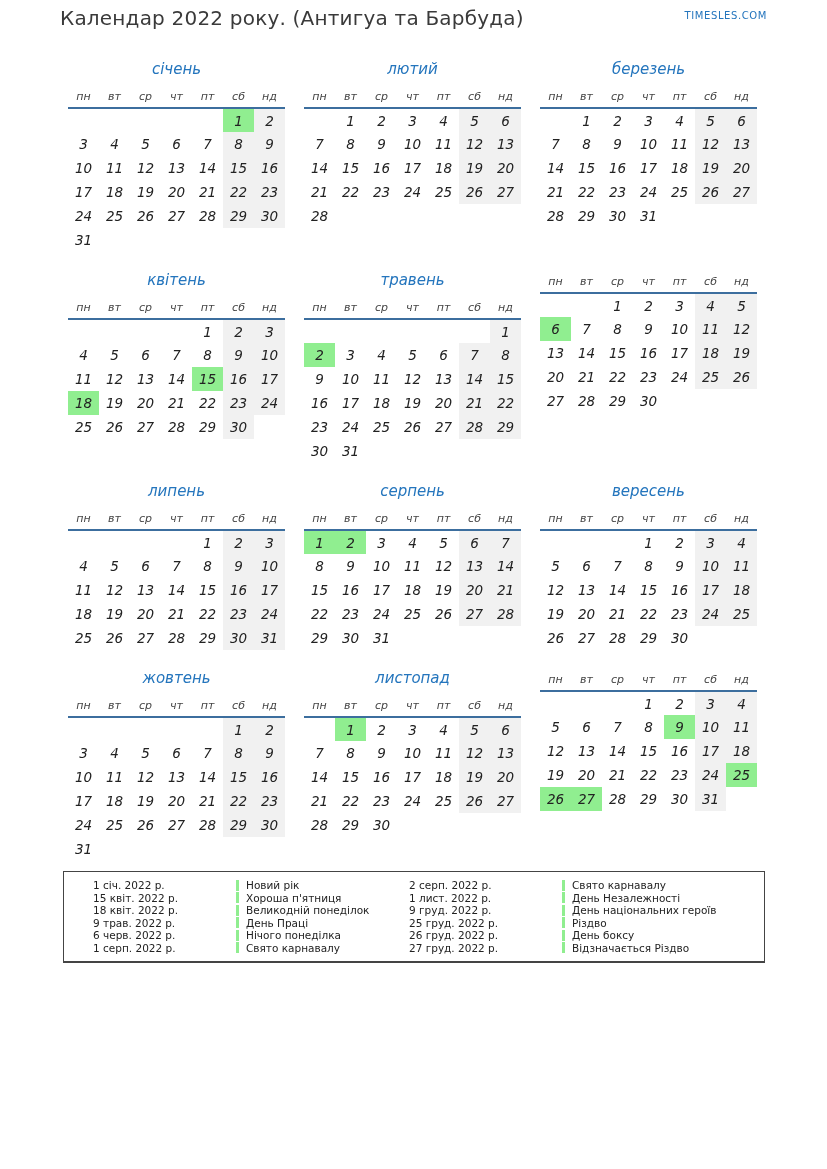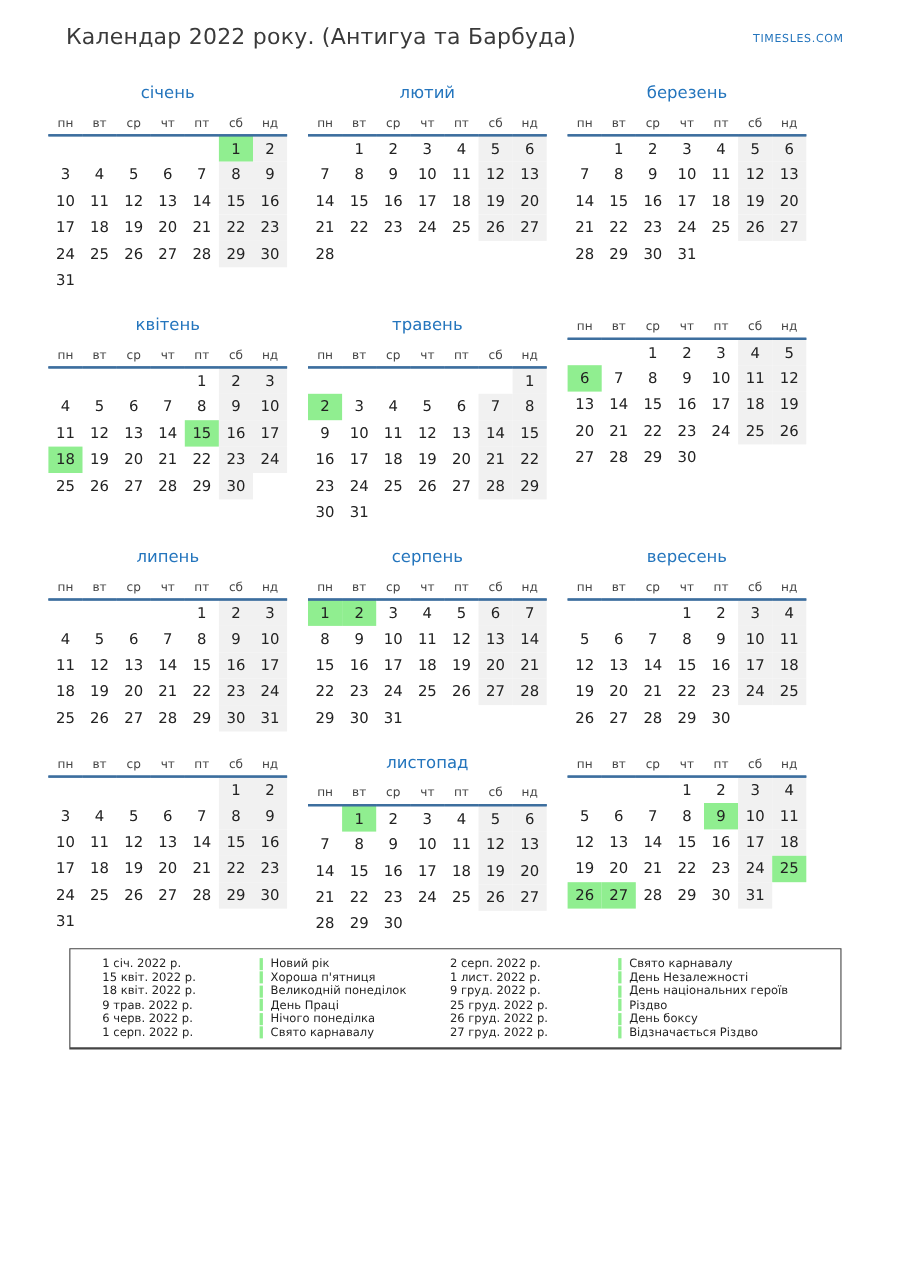--- a/index.html
+++ b/index.html
@@ -12,38 +12,39 @@
   }
   *{box-sizing:border-box;}
   html,body{margin:0;padding:0;}
   body{
     width:827px;height:1169px;
     background:#ffffff;
     font-family:"DejaVu Sans","Liberation Sans",sans-serif;
     position:relative;overflow:hidden;
   }
   .page-header{
-    display:flex;justify-content:space-between;align-items:center;
-    padding:20px 60px 0 60px;
+    display:flex;justify-content:space-between;align-items:flex-start;
+    padding:5px 60px 0 60px;
   }
   .page-title{
     font-size:20px;font-weight:400;color:var(--text-title);
     margin:0;line-height:26px;letter-spacing:0.2px;
   }
   .site-link{
     font-size:10px;color:var(--accent-blue);text-decoration:none;
     letter-spacing:0.6px;margin-top:5px;
   }
   .months-grid{
     display:grid;
     grid-template-columns:repeat(3,217px);
     column-gap:19px;
     row-gap:19px;
-    padding:29px 0 0 44px;
+    padding:29px 0 0 68px;
     align-items:start;
+    font-style:italic;
   }
   .month-title{
     text-align:center;color:var(--accent-blue);
     font-size:15px;line-height:18px;margin:0 0 8px 0;font-weight:400;
   }
   table.month-table{border-collapse:collapse;table-layout:fixed;width:217px;}
   table.month-table thead tr{border-bottom:2px solid var(--line-blue);}
   table.month-table th{
     width:31px;height:22px;font-size:11px;font-weight:400;color:#444444;
     text-align:center;vertical-align:middle;padding:0;
@@ -656,20 +657,21 @@
             <td>28</td>
             <td>29</td>
             <td>30</td>
             <td></td>
             <td></td>
           </tr>
         </tbody>
       </table>
     </div>
     <div>
+      <div class="month-title">жовтень</div>
       <table class="month-table">
         <thead>
           <tr>
             <th>пн</th>
             <th>вт</th>
             <th>ср</th>
             <th>чт</th>
             <th>пт</th>
             <th>сб</th>
             <th>нд</th>

